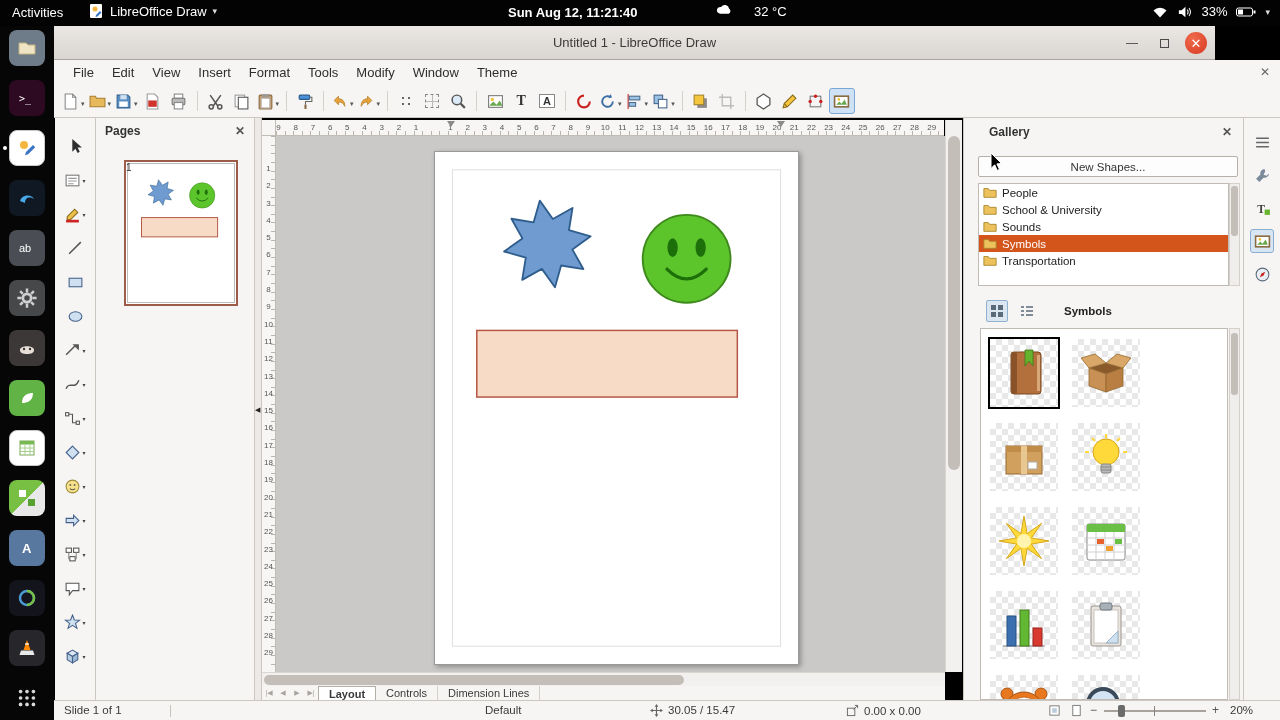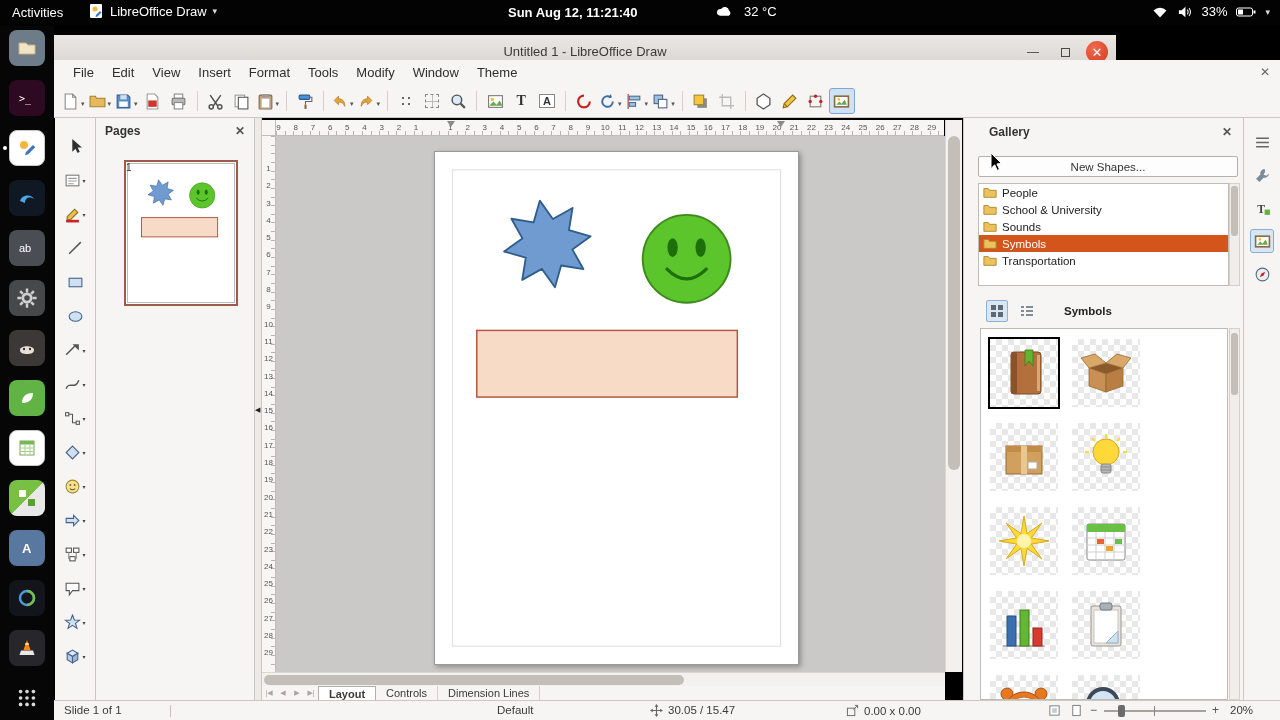--- a/index.html
+++ b/index.html
@@ -5,31 +5,31 @@
   *{box-sizing:border-box;margin:0;padding:0}
   body{background:#000;font-family:"Liberation Sans",sans-serif}
   #screen{position:relative;width:1280px;height:720px;background:#000;overflow:hidden}
   svg{display:block}
 
   
   .sysbar{position:absolute;left:0;top:0;width:1280px;height:26px;background:#030303;color:#fff;font-size:13px}
   .sys-activities{position:absolute;left:12px;top:5px;cursor:default}
   .sys-app{position:absolute;left:88px;top:3px;display:flex;align-items:center;gap:6px}
   .sys-clock{position:absolute;left:508px;top:5px;width:240px;text-align:left;font-weight:700}
-  .sys-weather{position:absolute;left:716px;top:4px;display:flex;align-items:center;gap:11px}
+  .sys-weather{position:absolute;left:716px;top:4px;display:flex;align-items:flex-start;gap:21px}
   .sys-right{position:absolute;right:10px;top:4px;display:flex;align-items:center;gap:9px}
   .caret{font-size:9px;color:#ddd}
 
   
   .dock{position:absolute;left:0;top:26px;width:54px;height:694px;background:#060606;display:flex;flex-direction:column;align-items:center;padding-top:4px;gap:14px}
   .dock-ico{width:36px;height:36px;border-radius:8px;display:flex;align-items:center;justify-content:center;position:relative;flex:none}
   .dock-ind{position:absolute;left:-7px;top:15px;width:4px;height:4px;border-radius:50%;background:#fff}
 
   
-  .titlebar{position:absolute;left:54px;top:35px;width:1062px;height:34px;background:linear-gradient(#eae7e4,#d9d5d1);border-bottom:1px solid #aaa49e}
+  .titlebar{position:absolute;left:54px;top:26px;width:1161px;height:34px;background:linear-gradient(#eae7e4,#d9d5d1);border-bottom:1px solid #aaa49e}
   .title-text{position:absolute;left:0;right:0;top:9px;text-align:center;font-size:13px;color:#3c3a38}
   .win-btns{position:absolute;right:8px;top:6px;display:flex;gap:10px;align-items:center}
   .wbtn{width:22px;height:22px;border-radius:50%;display:flex;align-items:center;justify-content:center;font-size:12px;color:#4a4a4a}
   .wbtn.close{background:radial-gradient(circle at 35% 30%,#f06a4c,#d63a22);color:#fff;font-size:13px}
   .maxglyph{width:9px;height:9px;border:1.5px solid #4a4a4a}
 
   .menubar{position:absolute;left:54px;top:60px;width:1226px;height:25px;background:#f6f5f4;display:flex;align-items:center;padding-left:10px;font-size:13px;color:#2e2e2e}
   .menu-items{display:flex}
   .menu-item{padding:3px 9px;border-radius:2px}
   .doc-close{position:absolute;right:10px;top:5px;color:#666;font-size:12px}
@@ -914,21 +914,21 @@
         <svg viewBox="0 0 16 16">
           <circle cx="8" cy="8" r="6" fill="#e8eef4" stroke="#5a6a7a"></circle>
           <path d="M10.5 5.5L9 9 5.5 10.5 7 7z" fill="#c9211e"></path>
         </svg>
       </span>
   </div>
 
   <div class="statusbar">
     <span class="st" style="left:10px">Slide 1 of 1</span>
     <span class="st-sep" style="left:116px"></span>
-    <span class="st" style="left:443px">Default</span>
+    <span class="st" style="left:431px">Default</span>
     <span class="st" style="left:596px;display:flex;gap:5px;align-items:flex-start">
       <svg width="13" height="13" viewBox="0 0 14 14">
           <path d="M7 1v12M1 7h12" stroke="#666" stroke-width="1.2"></path>
           <path d="M7 0L5 3h4zM7 14l-2-3h4zM0 7l3-2v4zM14 7l-3-2v4z" fill="#666"></path>
         </svg>
       <span>30.05 / 15.47</span>
     </span>
     <span class="st" style="left:792px;display:flex;gap:5px;align-items:center">
       <svg width="13" height="13" viewBox="0 0 14 14">
           <rect x="1.5" y="4.5" width="8" height="8" fill="none" stroke="#666"></rect>

